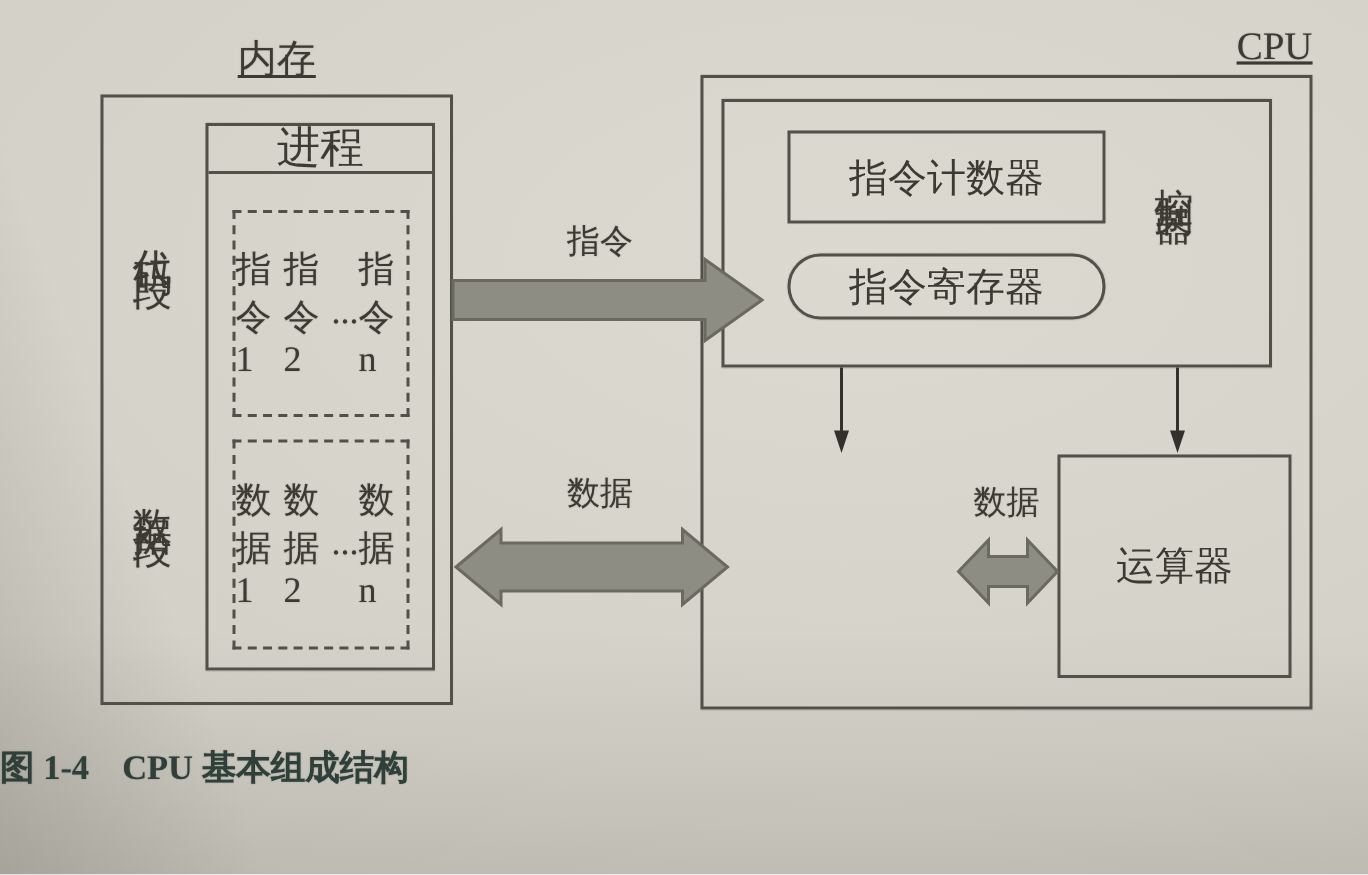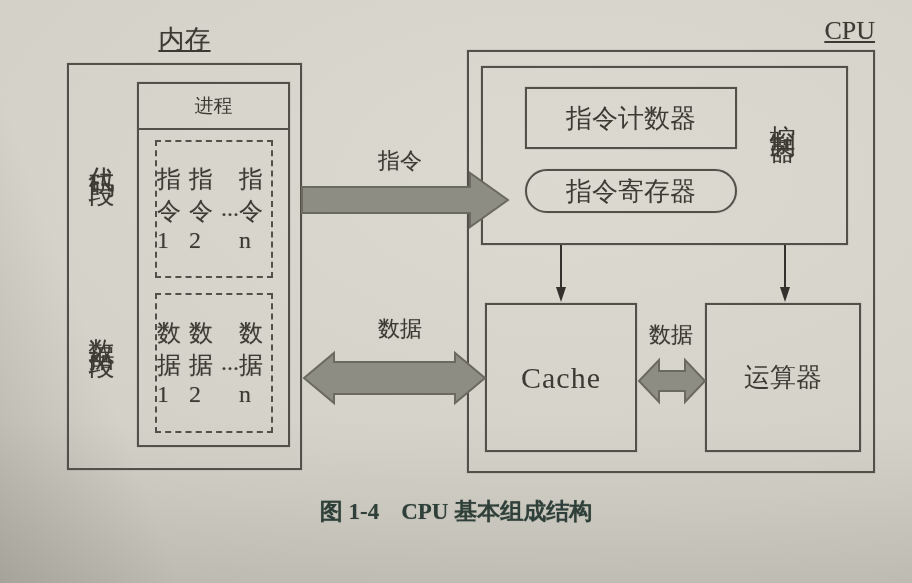--- a/index.html
+++ b/index.html
@@ -32,30 +32,30 @@
     writing-mode:vertical-rl;text-orientation:upright;
     font-size:26px;letter-spacing:7px;line-height:30px;
   }
   .dashed{
     position:absolute;border:2px dashed var(--line);
     display:flex;flex-direction:row;justify-content:space-between;
     align-items:center;padding:6px 0 8px;
   }
   .dashed .item{font-size:24px;text-shadow:0 0 1px rgba(60,58,52,.38);}
   .process-header{
-    position:absolute;left:0;top:0;right:0;height:46px;
+    position:absolute;left:0;top:0;right:0;height:32px;
     border-bottom:2px solid var(--line);
-    display:flex;align-items:center;justify-content:center;font-size:19px;
+    display:flex;align-items:center;justify-content:center;font-size:29px;
   }
   .unit-label{font-size:26px;}
   .cache-label{font-size:30px;letter-spacing:1px;}
   .arrow-label{font-size:22px;}
   .caption{
     position:absolute;left:0;top:496px;width:912px;
-    text-align:center;font-weight:bold;font-size:23px;color:var(--caption);
+    text-align:left;font-weight:bold;font-size:23px;color:var(--caption);
     text-shadow:0 0 1px rgba(40,55,48,.4);
   }
   .caption .gap{display:inline-block;width:22px;}
   svg{position:absolute;overflow:visible;}
 </style>
 </head>
 <body>
 
 <div class="stage">
 
@@ -90,21 +90,20 @@
   <div class="box" style="left:467px;top:50px;width:408px;height:423px;"></div>
 
   <div class="box" style="left:481px;top:66px;width:367px;height:179px;"></div>
 
   <div class="box center unit-label" style="left:525px;top:87px;width:212px;height:62px;">指令计数器</div>
 
   <div class="box center unit-label" style="left:525px;top:169px;width:212px;height:44px;border-radius:30px;">指令寄存器</div>
 
   <div class="lbl vertical" style="left:767px;top:104px;">控制器</div>
 
-  <div class="box center cache-label" style="left:485px;top:303px;width:152px;height:149px;">Cache</div>
 
   <div class="box center unit-label" style="left:705px;top:303px;width:156px;height:149px;">运算器</div>
 
   <div class="lbl arrow-label" style="left:350px;top:146px;width:100px;text-align:center;">指令</div>
   <svg style="left:302px;top:172px;" width="208" height="56" viewBox="0 0 208 56">
     <polygon points="0,15 168,15 168,1 206,28 168,55 168,41 0,41" fill="var(--arrow-fill)" stroke="var(--arrow-stroke)" stroke-width="2"></polygon>
   </svg>
 
   <div class="lbl arrow-label" style="left:350px;top:314px;width:100px;text-align:center;">数据</div>
   <svg style="left:302px;top:352px;" width="185" height="52" viewBox="0 0 185 52">

